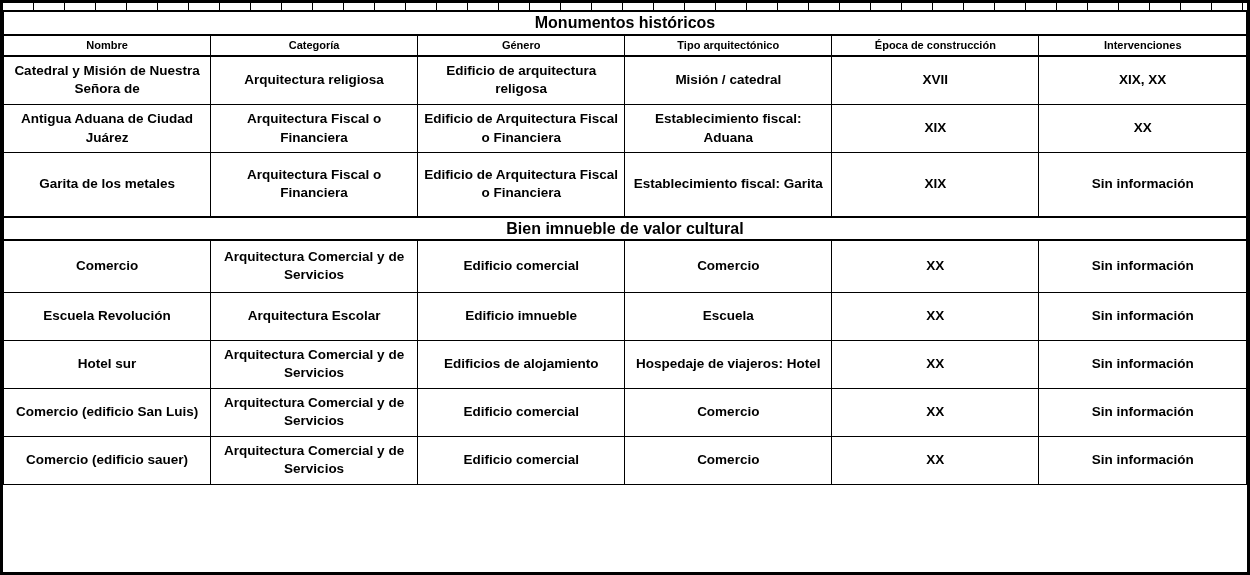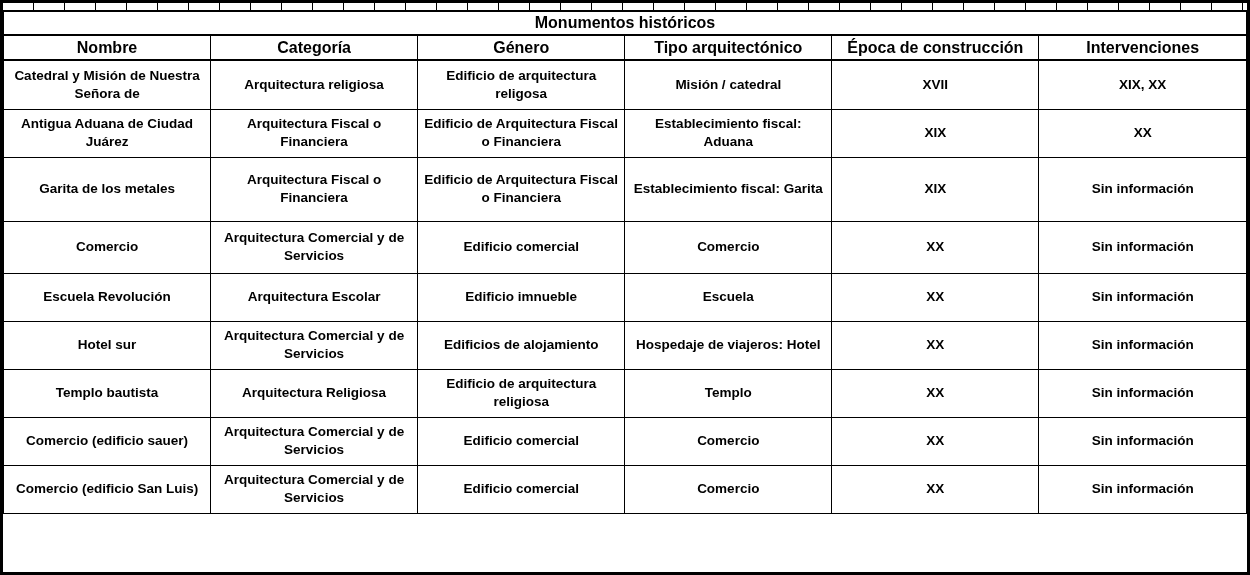--- a/index.html
+++ b/index.html
@@ -51,21 +51,21 @@
     border-top: 2px solid #000000;
     border-bottom: 2px solid #000000;
     height: 17px;
     font-size: 16px;
     padding: 0 6px;
   }
   tr.head th {
     border-top: 2px solid #000000;
     border-bottom: 2px solid #000000;
     height: 21px;
-    font-size: 16px;
+    font-size: 11px;
   }
   tr.h49 { height: 49px; padding-left: 24px; }
   tr.h48 { height: 48px; margin-left: 12px; }
   tr.h52 { height: 52px; }
   tr.h64 { height: 64px; }
 </style>
 </head>
 <body>
 
 <div class="frame">
@@ -114,20 +114,23 @@
 
     <tr class="h64">
       <td>Garita de los metales</td>
       <td>Arquitectura Fiscal o Financiera</td>
       <td>Edificio de Arquitectura Fiscal o Financiera</td>
       <td>Establecimiento fiscal: Garita</td>
       <td>XIX</td>
       <td>Sin información</td>
     </tr>
 
+    <tr class="band">
+      <td colspan="6">Bien imnueble de valor cultural</td>
+    </tr>
 
     <tr class="h52">
       <td>Comercio</td>
       <td>Arquitectura Comercial y de Servicios</td>
       <td>Edificio comercial</td>
       <td>Comercio</td>
       <td>XX</td>
       <td>Sin información</td>
     </tr>
 
@@ -142,43 +145,35 @@
 
     <tr class="h48">
       <td>Hotel sur</td>
       <td>Arquitectura Comercial y de Servicios</td>
       <td>Edificios de alojamiento</td>
       <td>Hospedaje de viajeros: Hotel</td>
       <td>XX</td>
       <td>Sin información</td>
     </tr>
 
+
     <tr class="h48">
-      <td>Templo bautista</td>
-      <td>Arquitectura Religiosa</td>
-      <td>Edificio de arquitectura religiosa</td>
-      <td>Templo</td>
+      <td>Comercio (edificio San Luis)</td>
+      <td>Arquitectura Comercial y de Servicios</td>
+      <td>Edificio comercial</td>
+      <td>Comercio</td>
       <td>XX</td>
       <td>Sin información</td>
     </tr>
 
     <tr class="h48">
       <td>Comercio (edificio sauer)</td>
       <td>Arquitectura Comercial y de Servicios</td>
       <td>Edificio comercial</td>
       <td>Comercio</td>
       <td>XX</td>
       <td>Sin información</td>
     </tr>
 
-    <tr class="h48">
-      <td>Comercio (edificio San Luis)</td>
-      <td>Arquitectura Comercial y de Servicios</td>
-      <td>Edificio comercial</td>
-      <td>Comercio</td>
-      <td>XX</td>
-      <td>Sin información</td>
-    </tr>
-
 
   </tbody>
     </table>
 </div>
 
 </body></html>

